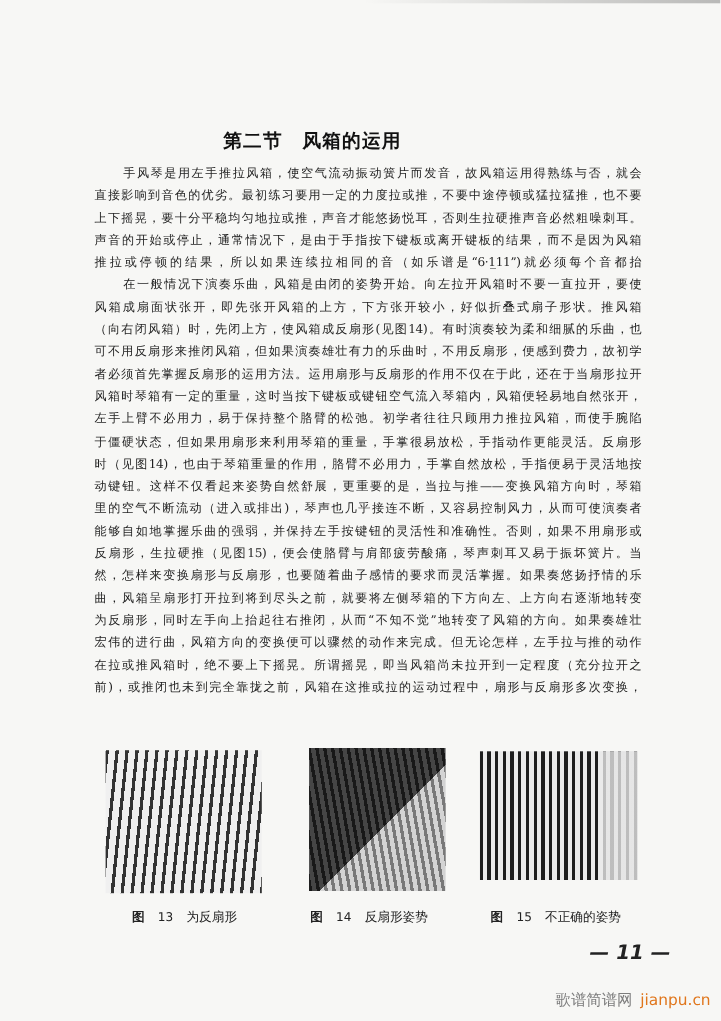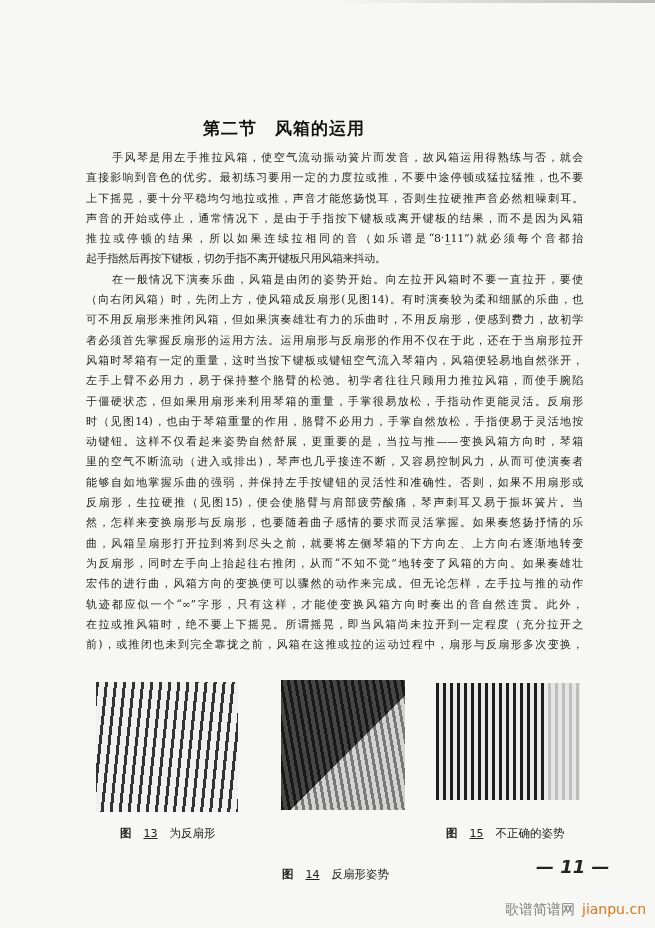--- a/index.html
+++ b/index.html
@@ -41,21 +41,21 @@
       repeating-linear-gradient(80deg, #2a2a2a 0 3px, #cfcfcf 3px 7px); }
   .fig.f3 { left:436px; top:683px; width:144px; height:117px;
     background:
       linear-gradient(90deg, transparent 0 78%, rgba(220,220,220,0.8) 78% 100%),
       repeating-linear-gradient(90deg, #262626 0 3px, #e0e0e0 3px 7px); }
   .caption {
     position:absolute; top:826px; font-size:11.5px; white-space:nowrap;
     font-family:"DejaVu Sans", sans-serif; color:#222;
   }
   .caption .lbl { font-weight:bold; margin-right:12px; }
-  .caption .num { margin-right:12px; font-size:11px;text-decoration:underline; }
+  .caption .num { margin-right:12px; font-size:11px; }
   .caption .txt { font-family:"DejaVu Serif", serif; }
   .page-number {
     position:absolute; left:536px; top:856px; font-size:18px;
     font-style:italic; font-weight:bold; font-family:"DejaVu Sans", sans-serif;
     color:#222; white-space:nowrap;
   }
   .watermark {
     position:absolute; left:505px; top:901px; font-size:14px;
     font-family:"DejaVu Sans", sans-serif; color:#7d7d7d; white-space:nowrap;
   }
@@ -69,53 +69,52 @@
 <div class="top-shadow"></div>
 
 <div class="page-title">第二节　风箱的运用</div>
 
 <div class="body-text">
 
   <div class="line indent">手风琴是用左手推拉风箱，使空气流动振动簧片而发音，故风箱运用得熟练与否，就会</div>
   <div class="line">直接影响到音色的优劣。最初练习要用一定的力度拉或推，不要中途停顿或猛拉猛推，也不要</div>
   <div class="line">上下摇晃，要十分平稳均匀地拉或推，声音才能悠扬悦耳，否则生拉硬推声音必然粗噪刺耳。</div>
   <div class="line">声音的开始或停止，通常情况下，是由于手指按下键板或离开键板的结果，而不是因为风箱</div>
-  <div class="line">推拉或停顿的结果，所以如果连续拉相同的音（如乐谱是“8·1̲11”)就必须每个音都抬</div>
-  <div class="line last">起手指然后再按下键板，切勿手指不离开键板只用风箱来抖动。</div>
+  <div class="line">推拉或停顿的结果，所以如果连续拉相同的音（如乐谱是“6·1̲11”)就必须每个音都抬</div>
 
   <div class="line indent">在一般情况下演奏乐曲，风箱是由闭的姿势开始。向左拉开风箱时不要一直拉开，要使</div>
+  <div class="line">风箱成扇面状张开，即先张开风箱的上方，下方张开较小，好似折叠式扇子形状。推风箱</div>
   <div class="line">（向右闭风箱）时，先闭上方，使风箱成反扇形(见图14)。有时演奏较为柔和细腻的乐曲，也</div>
   <div class="line">可不用反扇形来推闭风箱，但如果演奏雄壮有力的乐曲时，不用反扇形，便感到费力，故初学</div>
   <div class="line">者必须首先掌握反扇形的运用方法。运用扇形与反扇形的作用不仅在于此，还在于当扇形拉开</div>
   <div class="line">风箱时琴箱有一定的重量，这时当按下键板或键钮空气流入琴箱内，风箱便轻易地自然张开，</div>
   <div class="line">左手上臂不必用力，易于保持整个胳臂的松弛。初学者往往只顾用力推拉风箱，而使手腕陷</div>
   <div class="line">于僵硬状态，但如果用扇形来利用琴箱的重量，手掌很易放松，手指动作更能灵活。反扇形</div>
   <div class="line">时（见图14)，也由于琴箱重量的作用，胳臂不必用力，手掌自然放松，手指便易于灵活地按</div>
   <div class="line">动键钮。这样不仅看起来姿势自然舒展，更重要的是，当拉与推——变换风箱方向时，琴箱</div>
   <div class="line">里的空气不断流动（进入或排出)，琴声也几乎接连不断，又容易控制风力，从而可使演奏者</div>
   <div class="line">能够自如地掌握乐曲的强弱，并保持左手按键钮的灵活性和准确性。否则，如果不用扇形或</div>
   <div class="line">反扇形，生拉硬推（见图15)，便会使胳臂与肩部疲劳酸痛，琴声刺耳又易于振坏簧片。当</div>
   <div class="line">然，怎样来变换扇形与反扇形，也要随着曲子感情的要求而灵活掌握。如果奏悠扬抒情的乐</div>
   <div class="line">曲，风箱呈扇形打开拉到将到尽头之前，就要将左侧琴箱的下方向左、上方向右逐渐地转变</div>
   <div class="line">为反扇形，同时左手向上抬起往右推闭，从而“不知不觉”地转变了风箱的方向。如果奏雄壮</div>
   <div class="line">宏伟的进行曲，风箱方向的变换便可以骤然的动作来完成。但无论怎样，左手拉与推的动作</div>
-  <div class="line">轨迹都应似一个“∞”字形，只有这样，才能使变换风箱方向时奏出的音自然连贯。此外，</div>
   <div class="line">在拉或推风箱时，绝不要上下摇晃。所谓摇晃，即当风箱尚未拉开到一定程度（充分拉开之</div>
   <div class="line">前)，或推闭也未到完全靠拢之前，风箱在这推或拉的运动过程中，扇形与反扇形多次变换，</div>
 </div>
 
 <div class="figs">
   <div class="fig f1"></div>
   <div class="fig f2"></div>
   <div class="fig f3"></div>
 
   <div class="caption" style="left:120px;">
     <span class="lbl">图</span><span class="num">13</span><span class="txt">为反扇形</span>
   </div>
-  <div class="caption" style="left:282px;margin-top:41px;">
+  <div class="caption" style="left:282px;">
     <span class="lbl">图</span><span class="num">14</span><span class="txt">反扇形姿势</span>
   </div>
   <div class="caption" style="left:446px;">
     <span class="lbl">图</span><span class="num">15</span><span class="txt">不正确的姿势</span>
   </div>
 </div>
 
 <div class="page-number">— 11 —</div>
 
 <div class="watermark">

